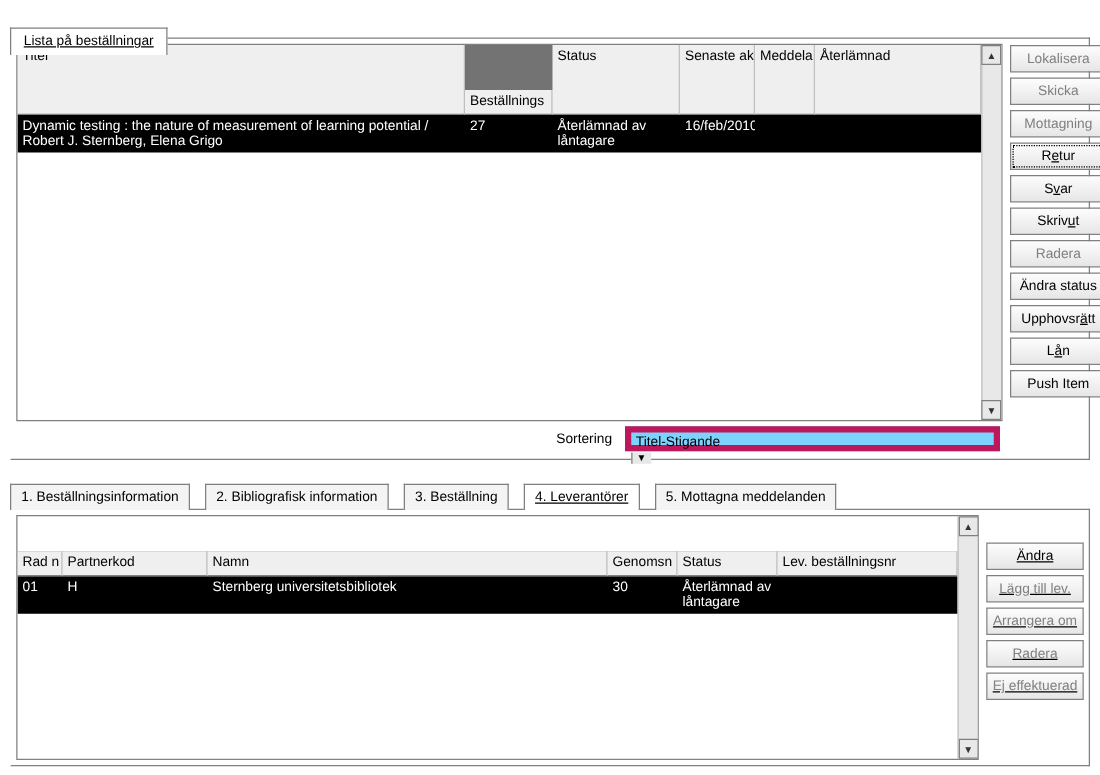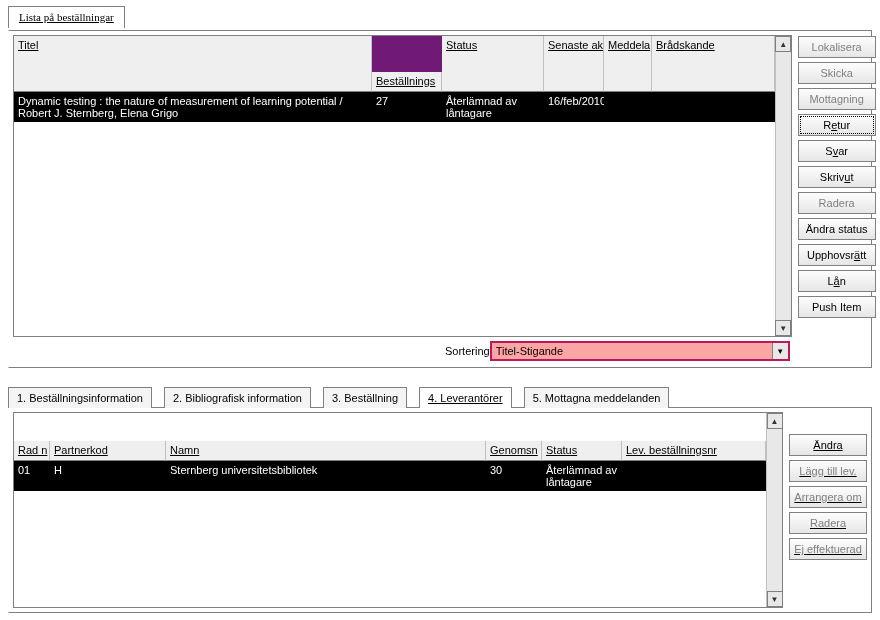--- a/index.html
+++ b/index.html
@@ -20,23 +20,22 @@
   .tabstrip {
     display: flex;
     margin-bottom: 2px;
   }
   .tab {
     padding: 4px 10px 5px 10px;
     border: 1px solid #808080;
     border-bottom: none;
     background: #ececec;
     position: relative;
-    top: 0;
+    top: 16px;
     cursor: pointer;
-    font-family: Liberation Serif, serif;
   }
   .tab.active {
     background: #ffffff;
     text-decoration: underline;
     z-index: 2;
   }
   .panel-outer {
     border-top: 1px solid #808080;
     border-left: 1px solid #ffffff;
     border-right: 1px solid #808080;
@@ -48,22 +47,21 @@
     display: flex;
     gap: 6px;
   }
   .grid-area {
     flex: 1;
     display: flex;
     flex-direction: column;
   }
   .grid-head {
     display: flex;
-    background: #701a75;
-    text-decoration: underline;
+    background: #737373;
   }
   .gh {
     border-right: 1px solid #c0c0c0;
     border-bottom: 1px solid #808080;
     padding: 3px 4px 4px 4px;
     background: #efefef;
     white-space: nowrap;
     overflow: hidden;
     text-overflow: clip;
   }
@@ -100,32 +98,34 @@
     justify-content: center;
     color: #333;
   }
   .scroll-track { flex:1; }
   
   .sort-row {
     display:flex;
     align-items:center;
     justify-content:flex-end;
     padding: 4px 2px 2px 2px;
+    gap: 10px;
   }
   .sort-label {
     flex: 0 0 auto;
     margin-right: auto;
     padding-left: 430px;
   }
   .combo {
     display:flex;
-    border: 2px solid #be185d;
-    background:#fca5a5;
+    border: 5px solid #be185d;
+    background:#7dd3fc;
     width: 300px;
     height: 20px;
+    flex-direction: column;
   }
   .combo-text {
     flex:1;
     padding: 2px 4px;
   }
   .combo-btn {
     width: 16px;
     background:#e8e8e8;
     border-left:1px solid #808080;
     display:flex;align-items:center;justify-content:center;
@@ -192,21 +192,21 @@
     <div class="panel-frame" style="height:100%;">
       <div class="grid-area">
         <div style="display:flex;flex:1;border:1px solid #808080;">
           <div style="flex:1;display:flex;flex-direction:column;">
             <div class="grid-head">
               <div class="gh" style="width:358px;">Titel</div>
               <div class="gh" style="width:70px;margin-top:36px;">Beställnings</div>
               <div class="gh" style="width:102px;">Status</div>
               <div class="gh" style="width:60px;">Senaste ak</div>
               <div class="gh" style="width:48px;">Meddela</div>
-              <div class="gh" style="flex:1;">Brådskande</div>
+              <div class="gh" style="flex:1;">Återlämnad</div>
             </div>
             <div class="grid-body" style="flex:1;">
               <div class="row selected">
                 <div class="cell" style="width:358px;">Dynamic testing : the nature of measurement of learning potential / Robert J. Sternberg, Elena Grigo</div>
                 <div class="cell" style="width:70px;">27</div>
                 <div class="cell" style="width:102px;">Återlämnad av låntagare</div>
                 <div class="cell" style="width:60px;">16/feb/2010</div>
                 <div class="cell" style="width:48px;"></div>
               </div>
             </div>

